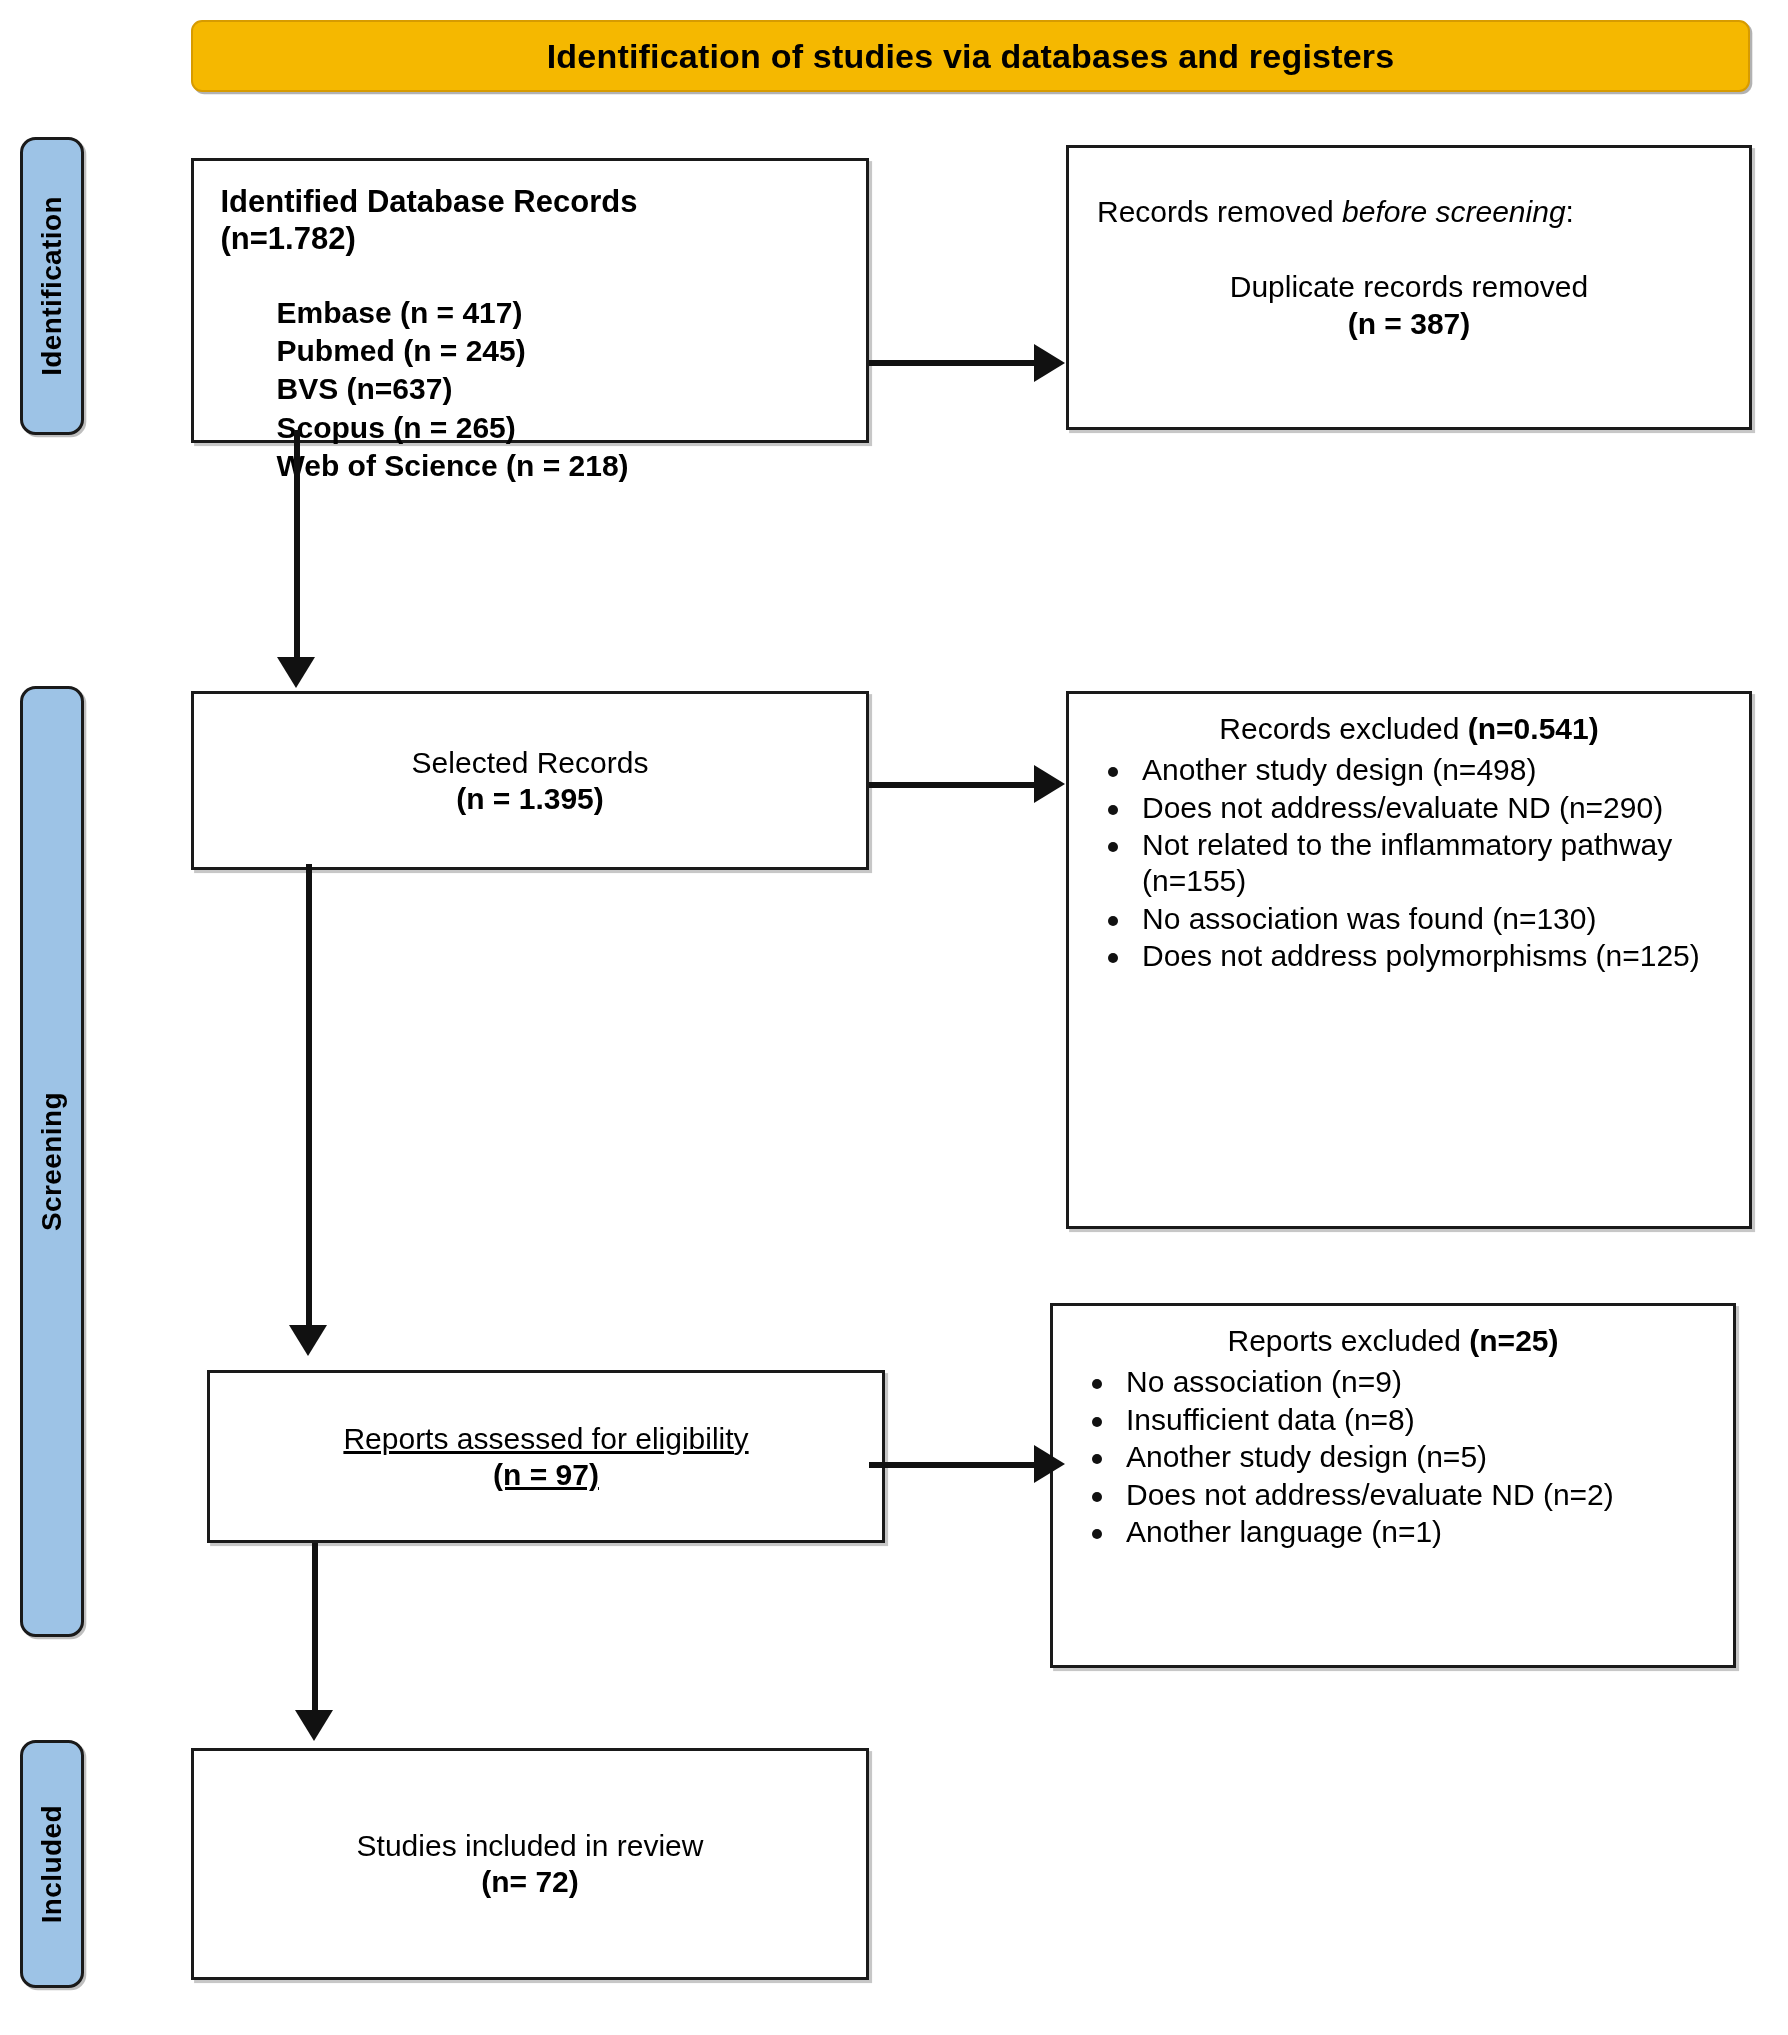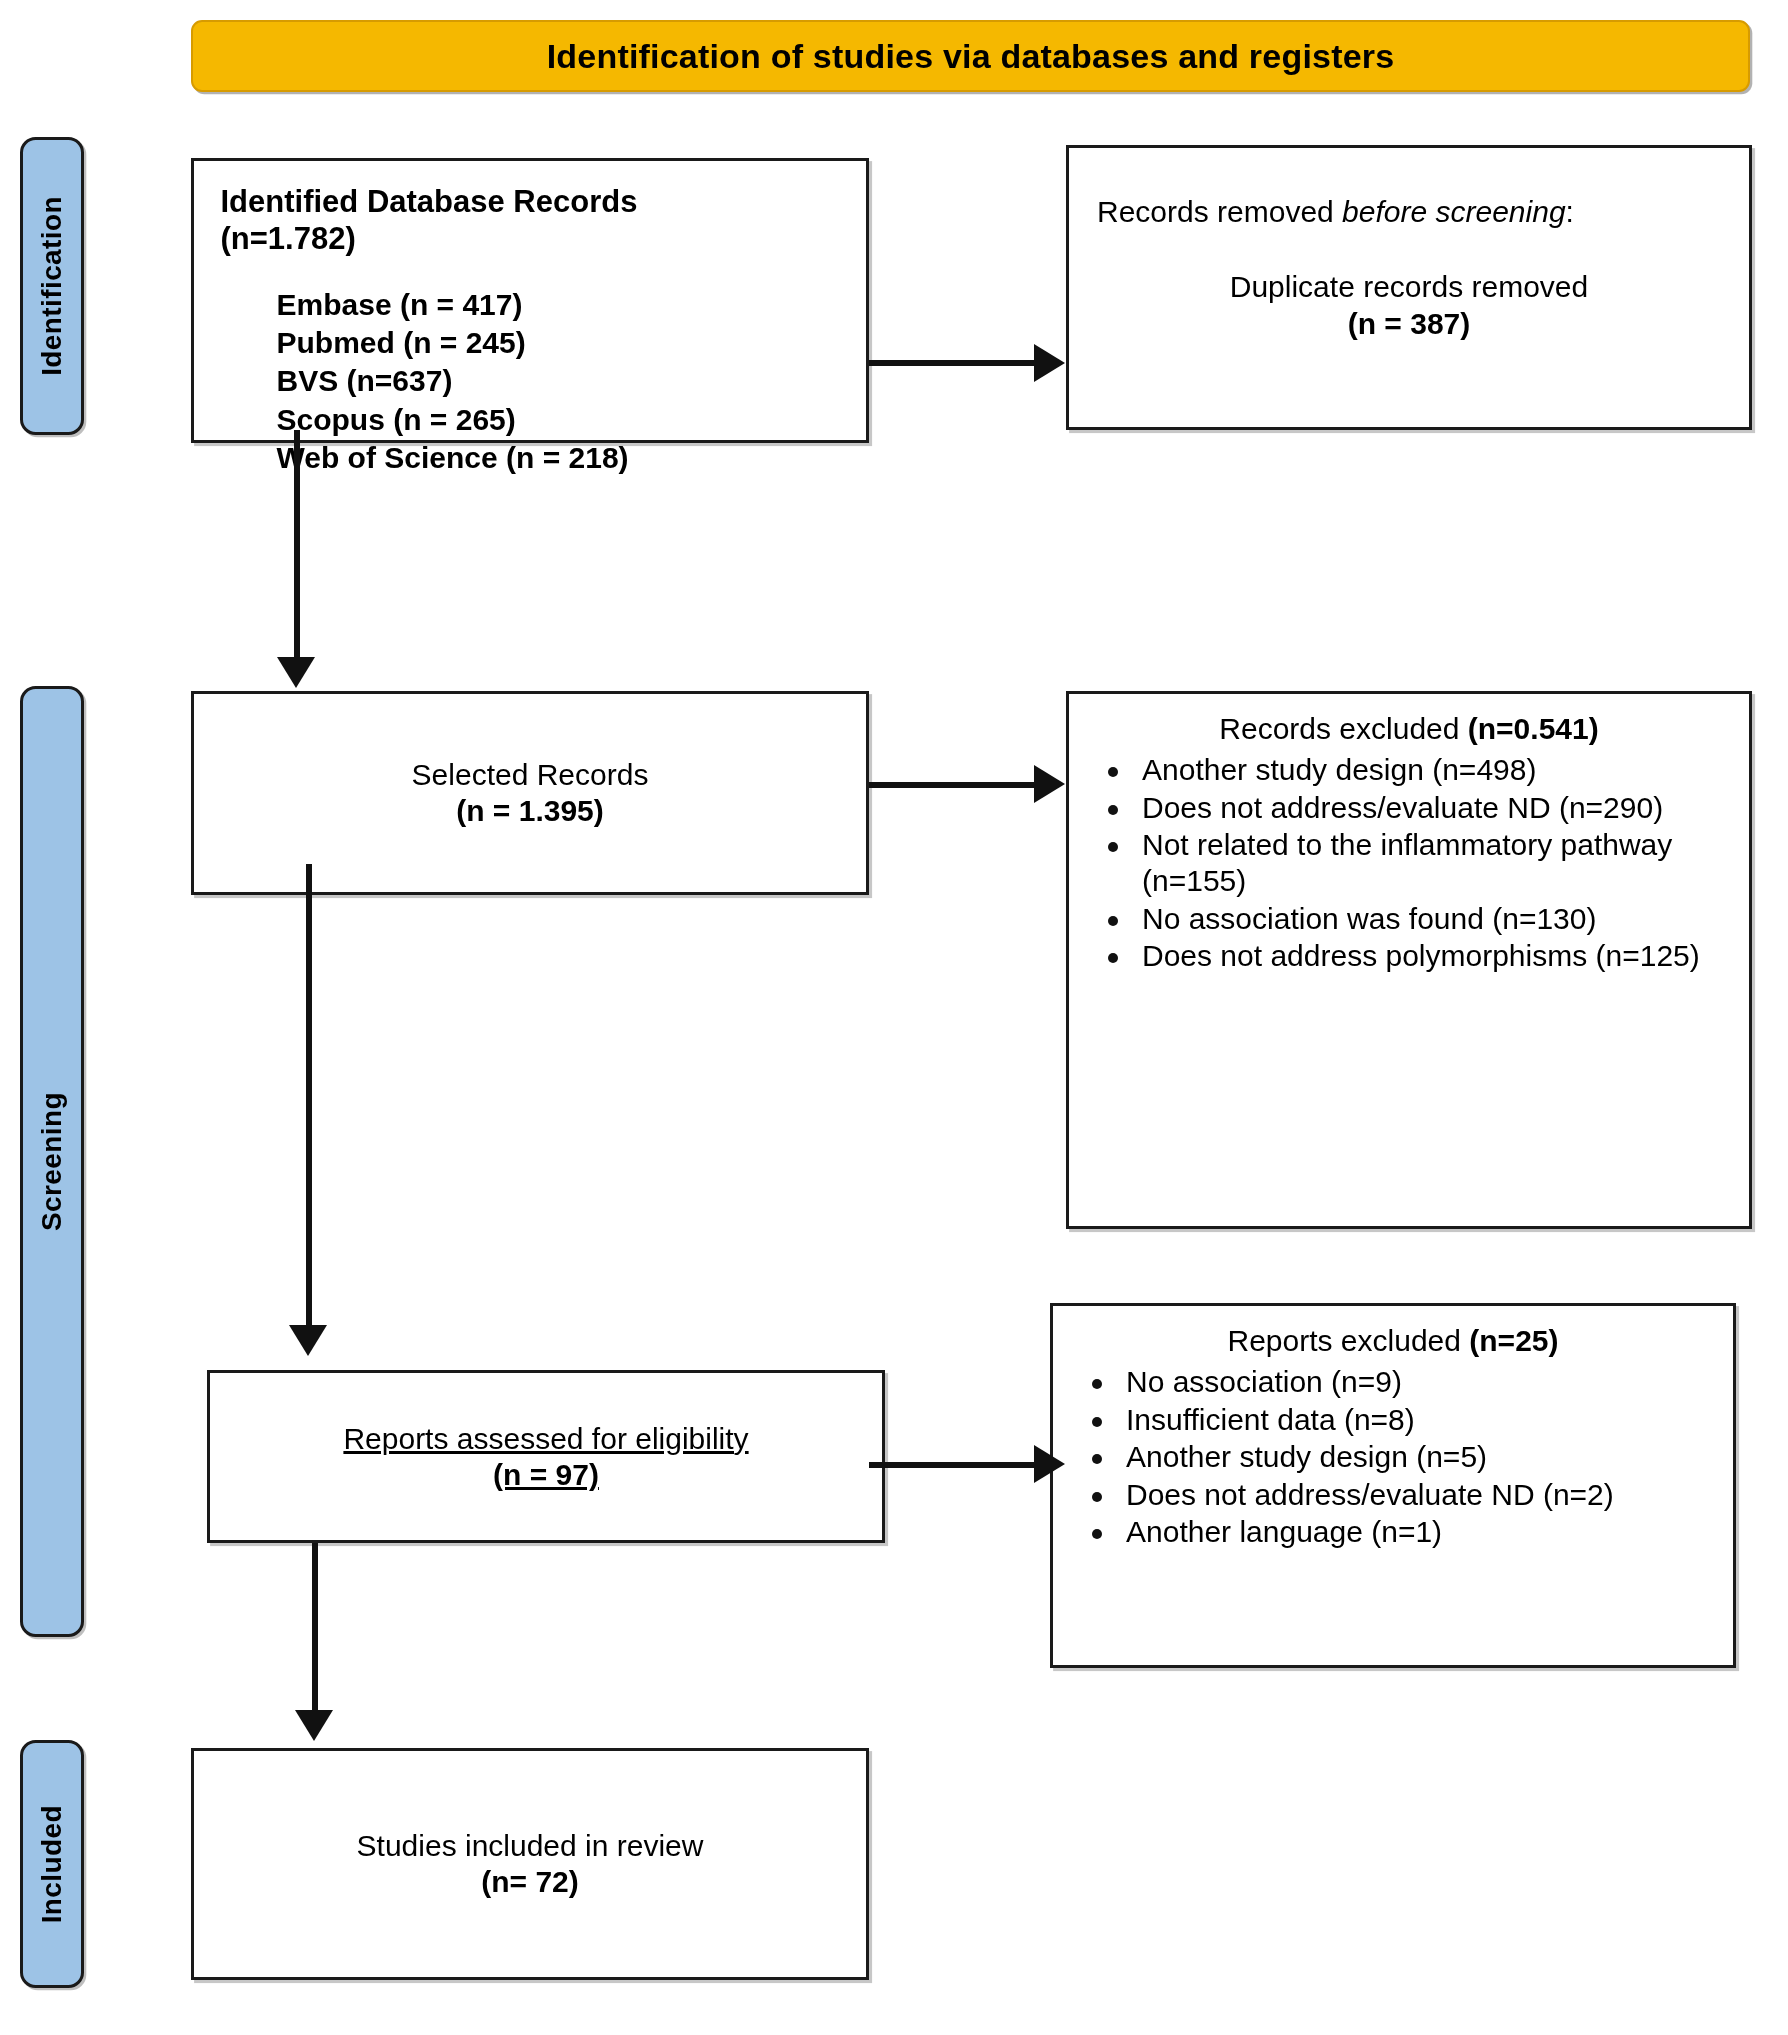--- a/index.html
+++ b/index.html
@@ -97,21 +97,21 @@
   .bx-text {
     font-size: 30px;
     line-height: 1.2;
   }
   .bx-text-bold { font-weight: bold; }
 
   
   #box-identified { left: 191px; top: 158px; width: 678px; height: 285px; }
   #box-identified .inner { padding: 23.4px 26.5px; }
   #box-identified .db-list {
-    margin-top: 28px;
+    margin-top: 36px;
     margin-left: 56px;
   }
   #box-identified .db-list div {
     font-size: 30px;
     font-weight: bold;
     line-height: 1.28;
     white-space: nowrap;
   }
 
   
@@ -124,21 +124,21 @@
   #box-removed .rr-head em { font-style: italic; }
   #box-removed .rr-body {
     margin-top: 37px;
     text-align: center;
     font-size: 30px;
     line-height: 1.25;
   }
   #box-removed .rr-body .num { font-weight: bold; }
 
   
-  #box-selected { left: 191px; top: 691px; width: 678px; height: 204px; }
+  #box-selected { left: 191px; top: 691px; width: 678px; height: 179px; }
 
   
   #box-records-excluded { left: 1066px; top: 691px; width: 686px; height: 538px; }
   #box-records-excluded .inner { padding: 17px 20px 14px 20px; }
   .excl-head {
     text-align: center;
     font-size: 30px;
     line-height: 1.2;
     margin-bottom: 3.1px;
   }

